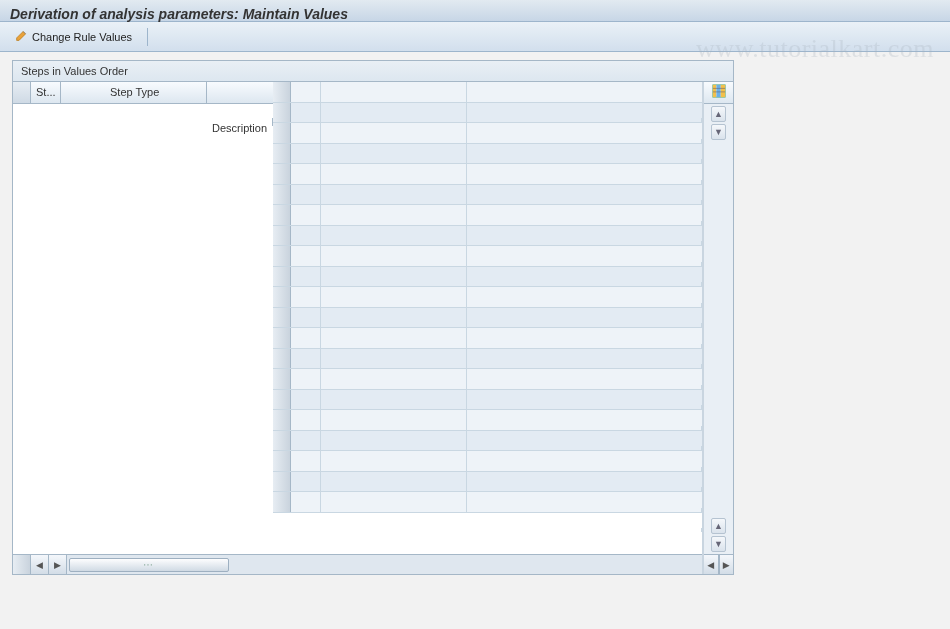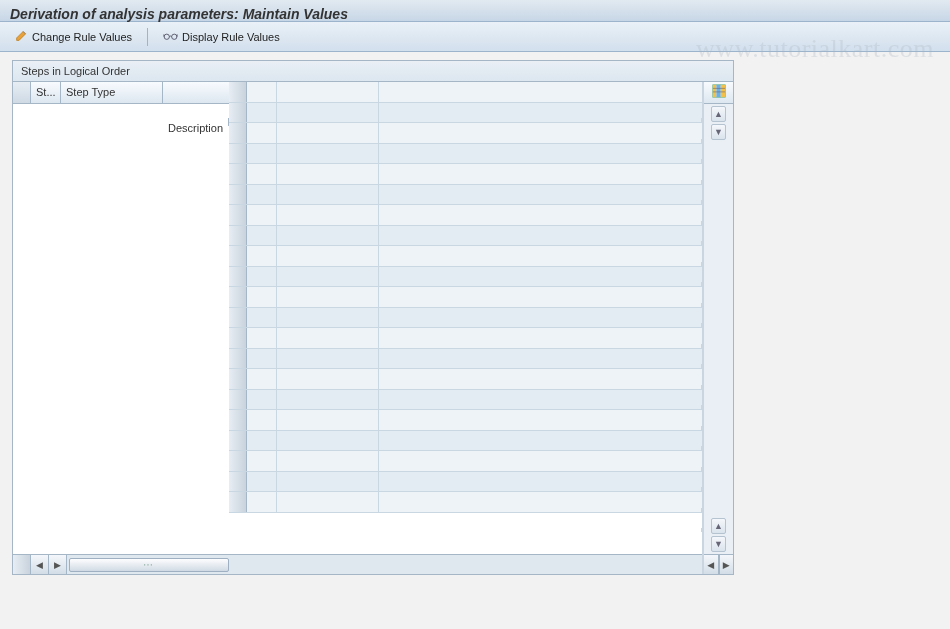--- a/index.html
+++ b/index.html
@@ -121,21 +121,21 @@
     }
     .cell {
       border-right: 1px solid #c9d7e2;
       font-size: 11px;
       padding: 2px 4px;
       white-space: nowrap;
       overflow: hidden;
     }
 
     .w-st { width: 30px; }
-    .w-type { width: 102px; }
+    .w-type { width: 102px; margin-left: 44px; }
     .w-desc { flex: 1; margin-top: 36px; }
 
     .hscroll-row {
       display: flex;
       height: 20px;
       border-top: 1px solid #a5b7c7;
       background: #e6ecf2;
     }
     .hscroll-row .rowsel {
       width: 18px; border-right: 1px solid #a5b7c7;
@@ -237,40 +237,28 @@
   <div class="toolbar-btn">
     <span>
       <svg width="13" height="13" viewBox="0 0 16 16">
           <path d="M2 11 L10 3 L13 6 L5 14 L2 14 Z" fill="#e9a23b" stroke="#b57410" stroke-width="0.8"></path>
           <path d="M10 3 L13 6" stroke="#777" stroke-width="0.8"></path>
         </svg>
     </span>
     <span>Change Rule Values</span>
   </div>
   <div class="toolbar-sep"></div>
-  <div class="toolbar-btn">
-    <span>
-      <svg width="15" height="12" viewBox="0 0 20 12">
-          <circle cx="5" cy="7" r="3.5" fill="none" stroke="#556" stroke-width="1.2"></circle>
-          <circle cx="15" cy="7" r="3.5" fill="none" stroke="#556" stroke-width="1.2"></circle>
-          <path d="M8.5 7 Q10 5 11.5 7" fill="none" stroke="#556" stroke-width="1.2"></path>
-          <path d="M1.5 7 L1 4" stroke="#556" stroke-width="1.2"></path>
-          <path d="M18.5 7 L19 4" stroke="#556" stroke-width="1.2"></path>
-        </svg>
-    </span>
-    <span>Display Rule Values</span>
-  </div>
 </div>
 
 <div class="watermark">www.tutorialkart.com</div>
 
 <div class="content">
 
   <div class="panel">
-    <div class="panel-header">Steps in Logical Order</div>
+    <div class="panel-header">Steps in Values Order</div>
 
     <div class="panel-body">
       <div class="table-area">
         <div class="grid-wrap">
           <div class="col-headers">
             <div class="rowsel"></div>
             <div class="hcell w-st">St...</div>
             <div class="hcell w-type">Step Type</div>
             <div class="hcell w-desc">Description</div>
           </div>

